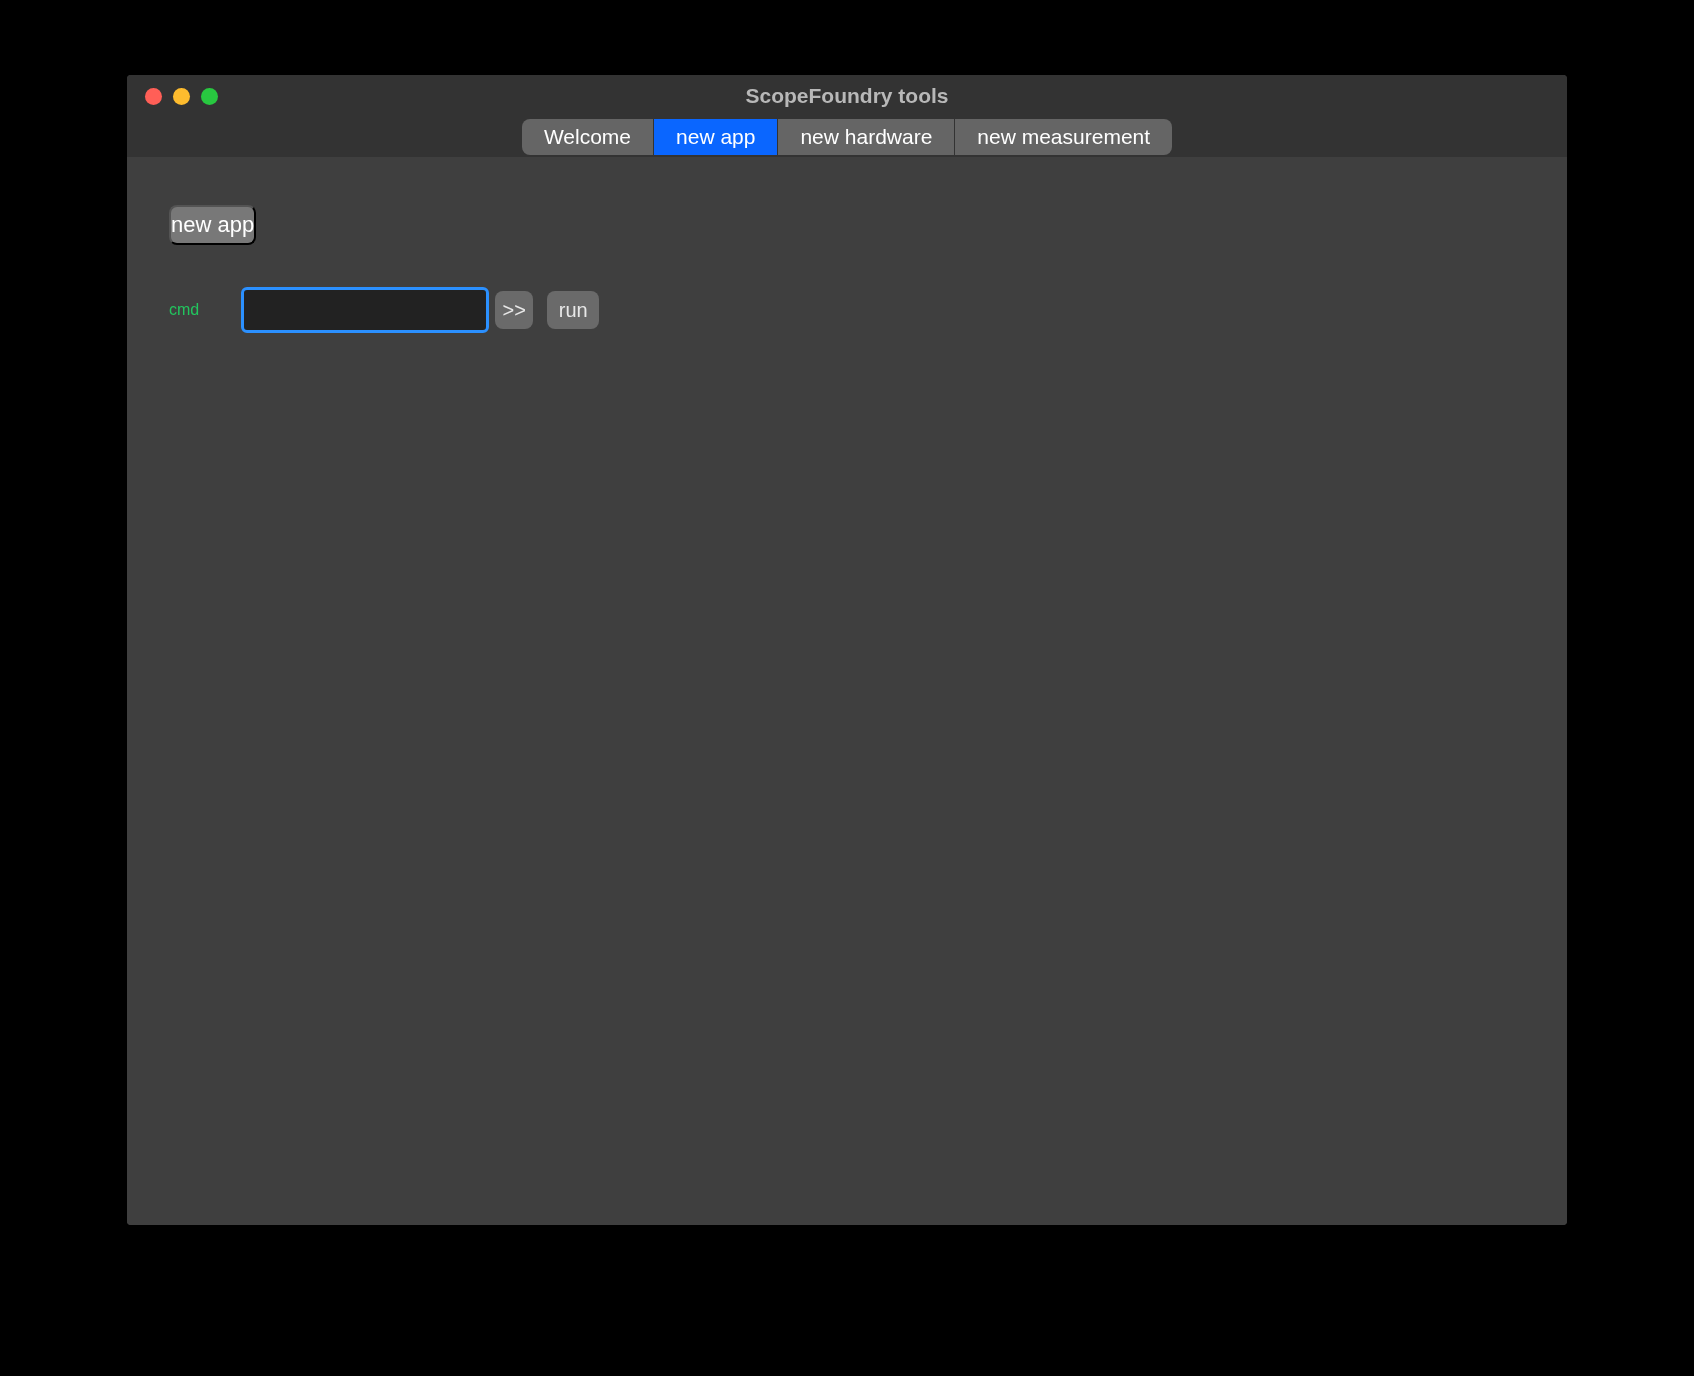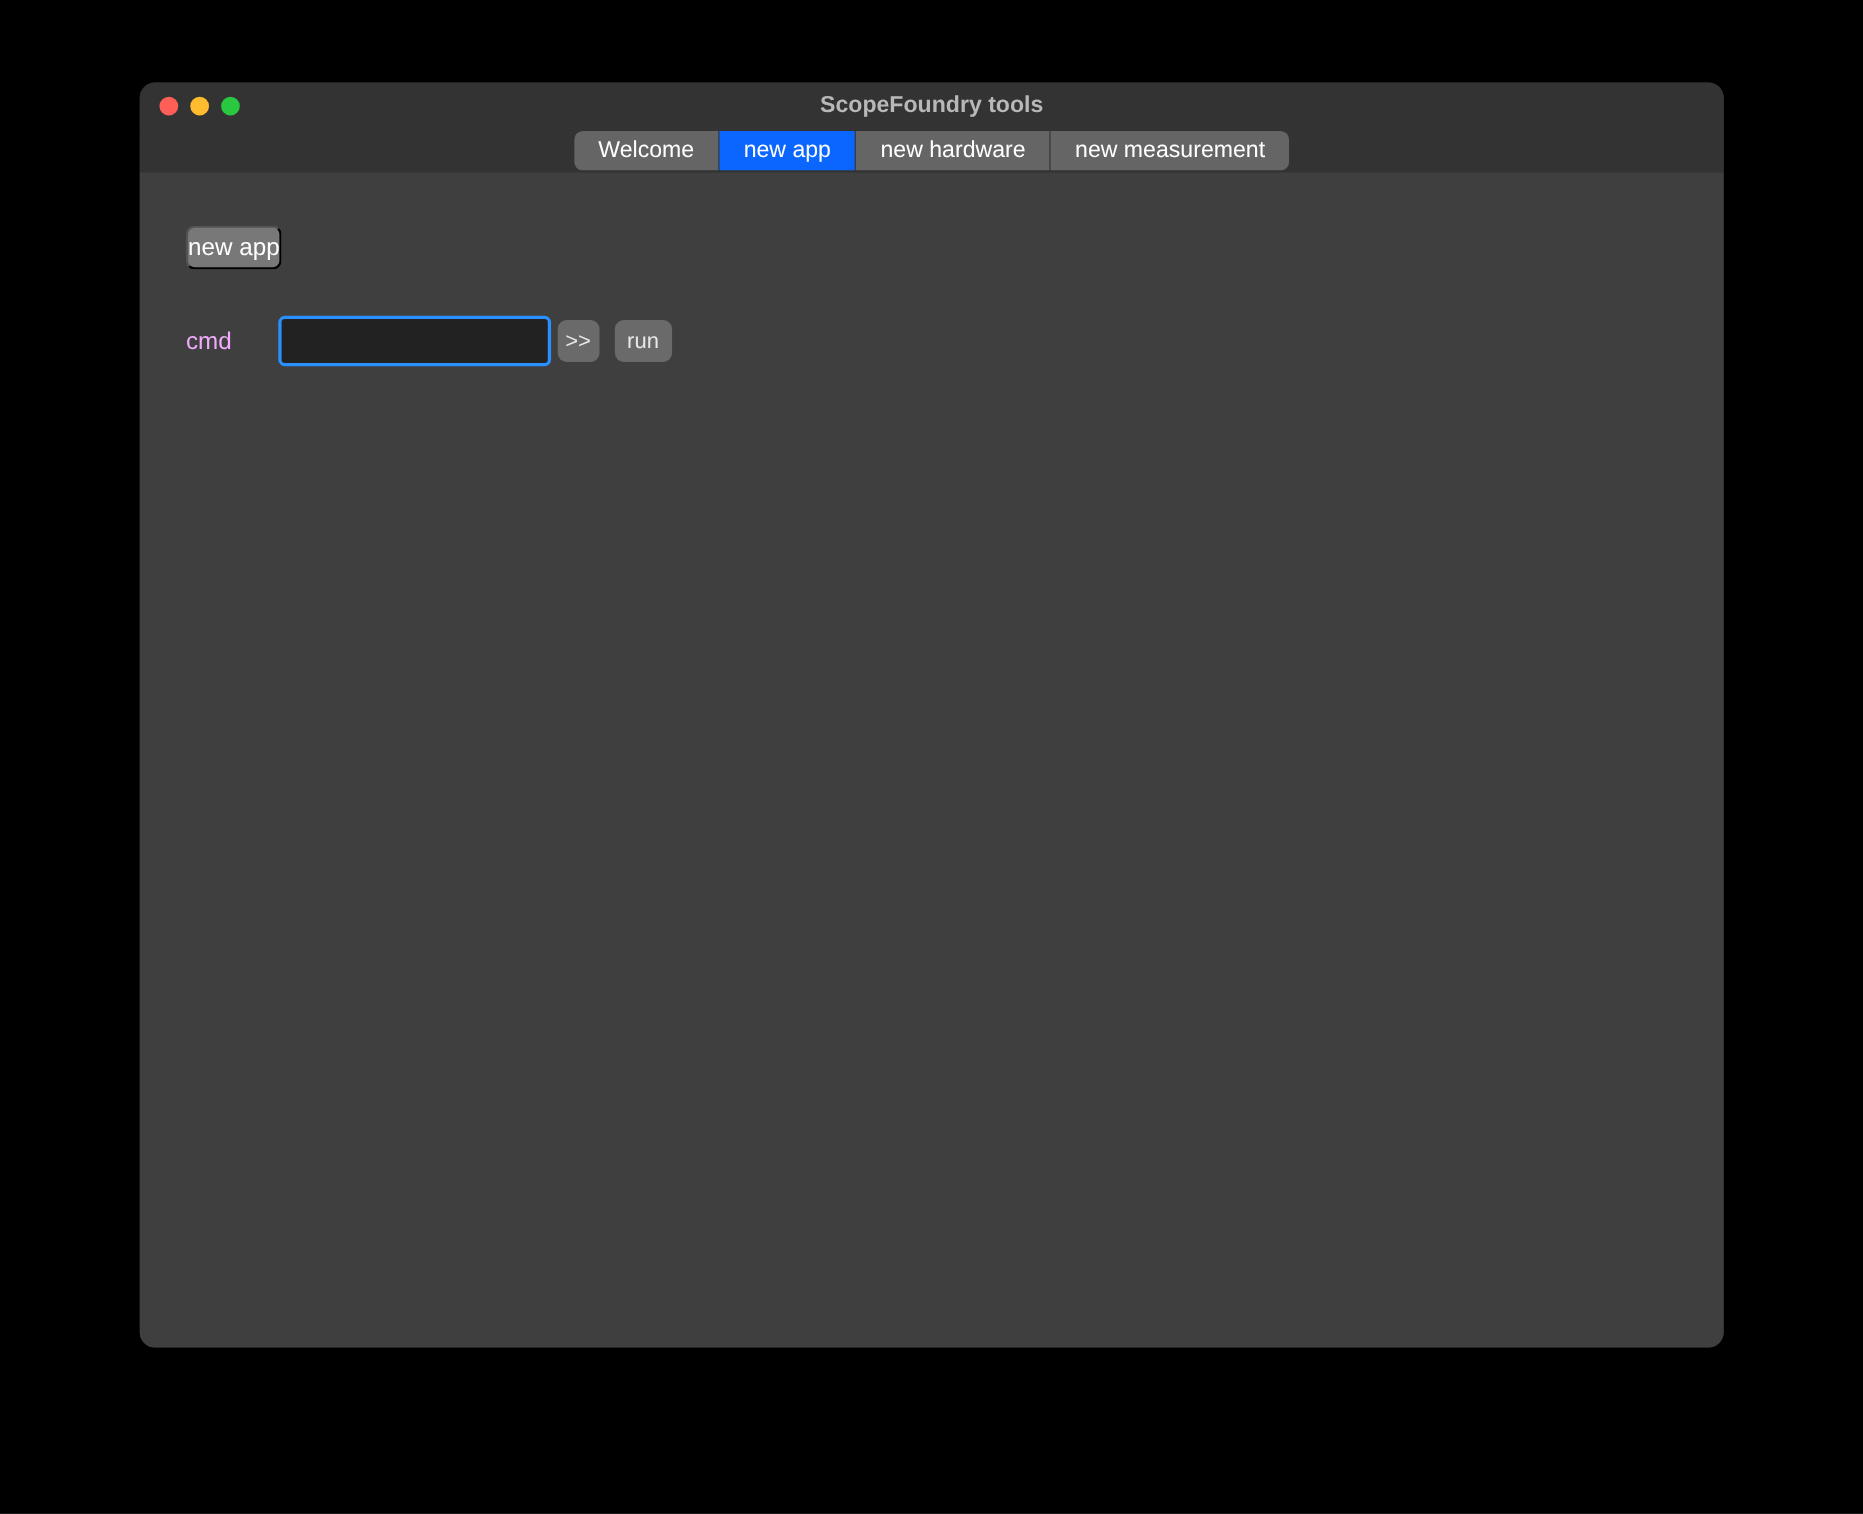--- a/index.html
+++ b/index.html
@@ -14,21 +14,21 @@
       font-family: -apple-system, BlinkMacSystemFont, "Segoe UI", Helvetica, Arial, sans-serif;
       display: flex;
       align-items: flex-start;
       justify-content: center;
       padding-top: 75px;
     }
     .window {
       width: 1440px;
       height: 1150px;
       background: #3f3f3f;
-      border-radius: 14px;
+      border-radius: 4px;
       box-shadow: 0 20px 60px rgba(0,0,0,0.6);
       overflow: hidden;
       display: flex;
       flex-direction: column;
     }
     .titlebar {
       height: 42px;
       background: #333333;
       display: flex;
       align-items: center;
@@ -101,22 +101,22 @@
       align-items: center;
       justify-content: center;
       margin-bottom: 42px;
     }
     .cmd-row {
       display: flex;
       align-items: center;
       gap: 6px;
     }
     .cmd-label {
-      color: #f0abfc;
-      font-size: 22px;
+      color: #22c55e;
+      font-size: 16px;
       margin-right: 36px;
     }
     .cmd-input {
       width: 248px;
       height: 46px;
       background: #222222;
       border: 3px solid #2b90ff;
       border-radius: 6px;
       color: #e8e8e8;
       padding: 0 8px;

